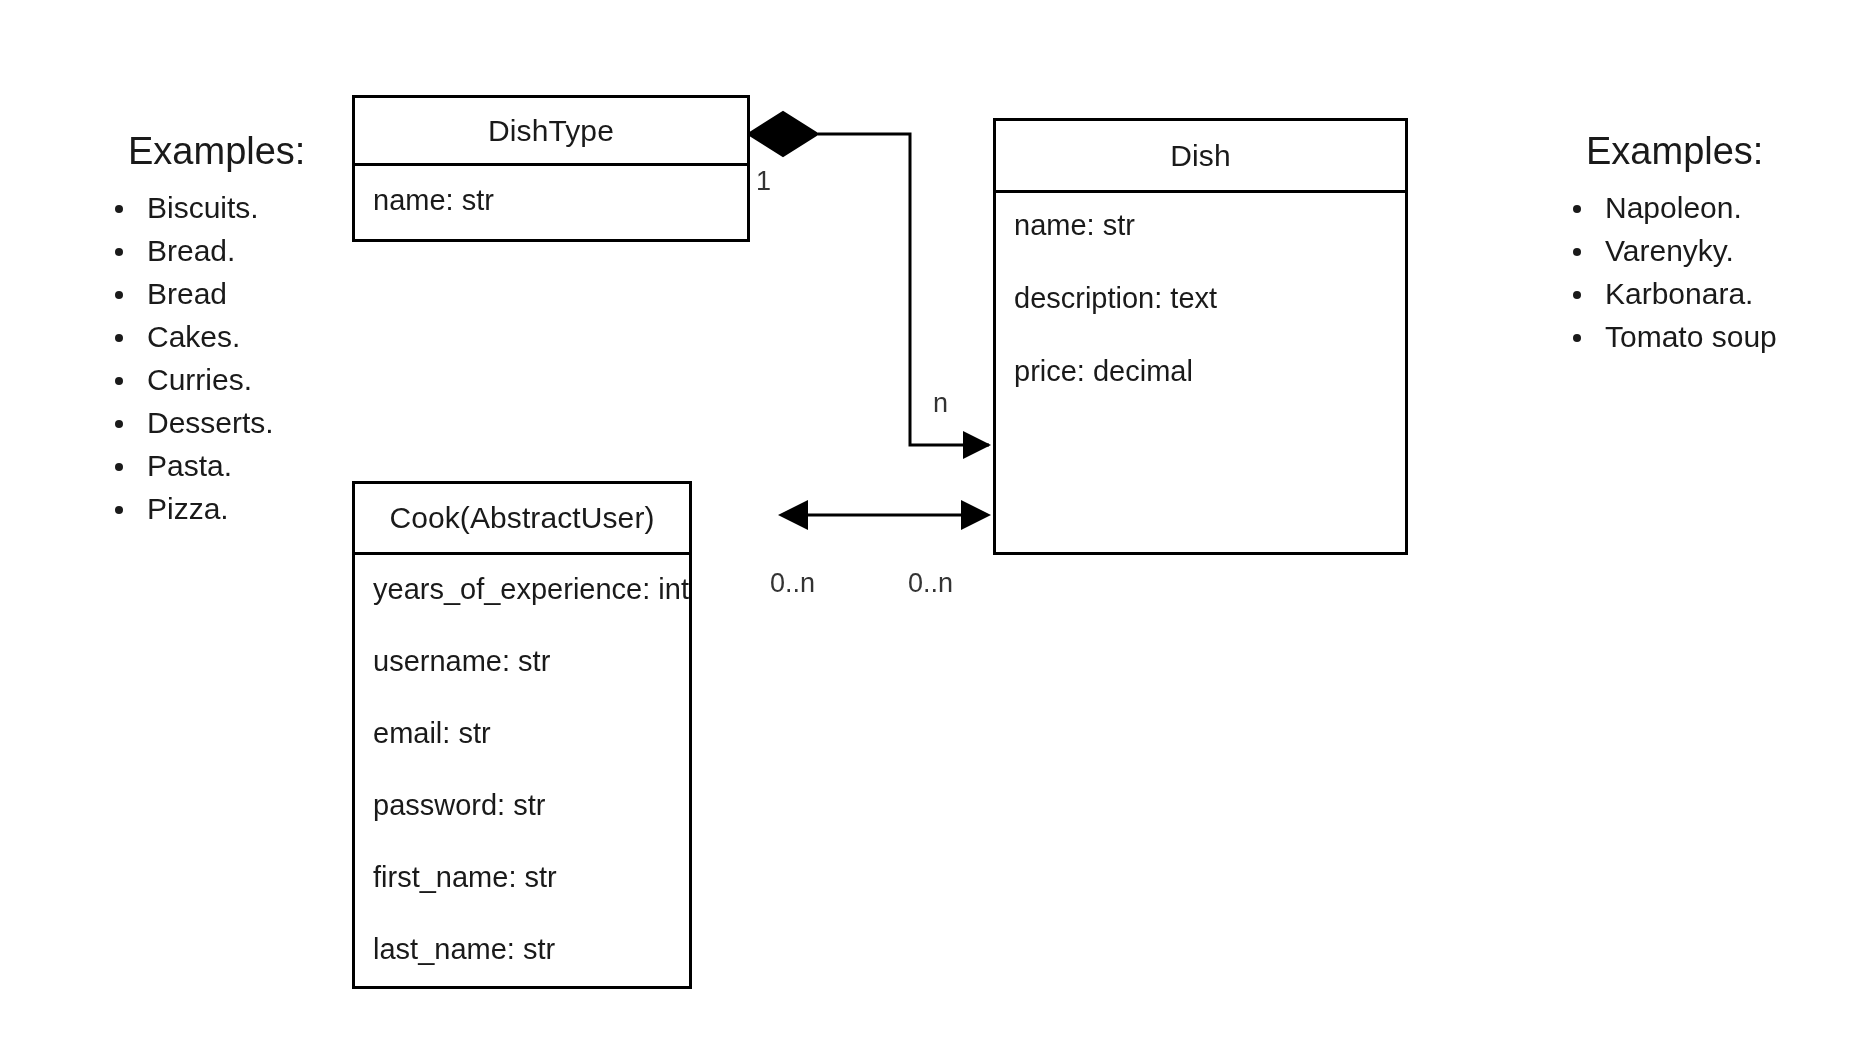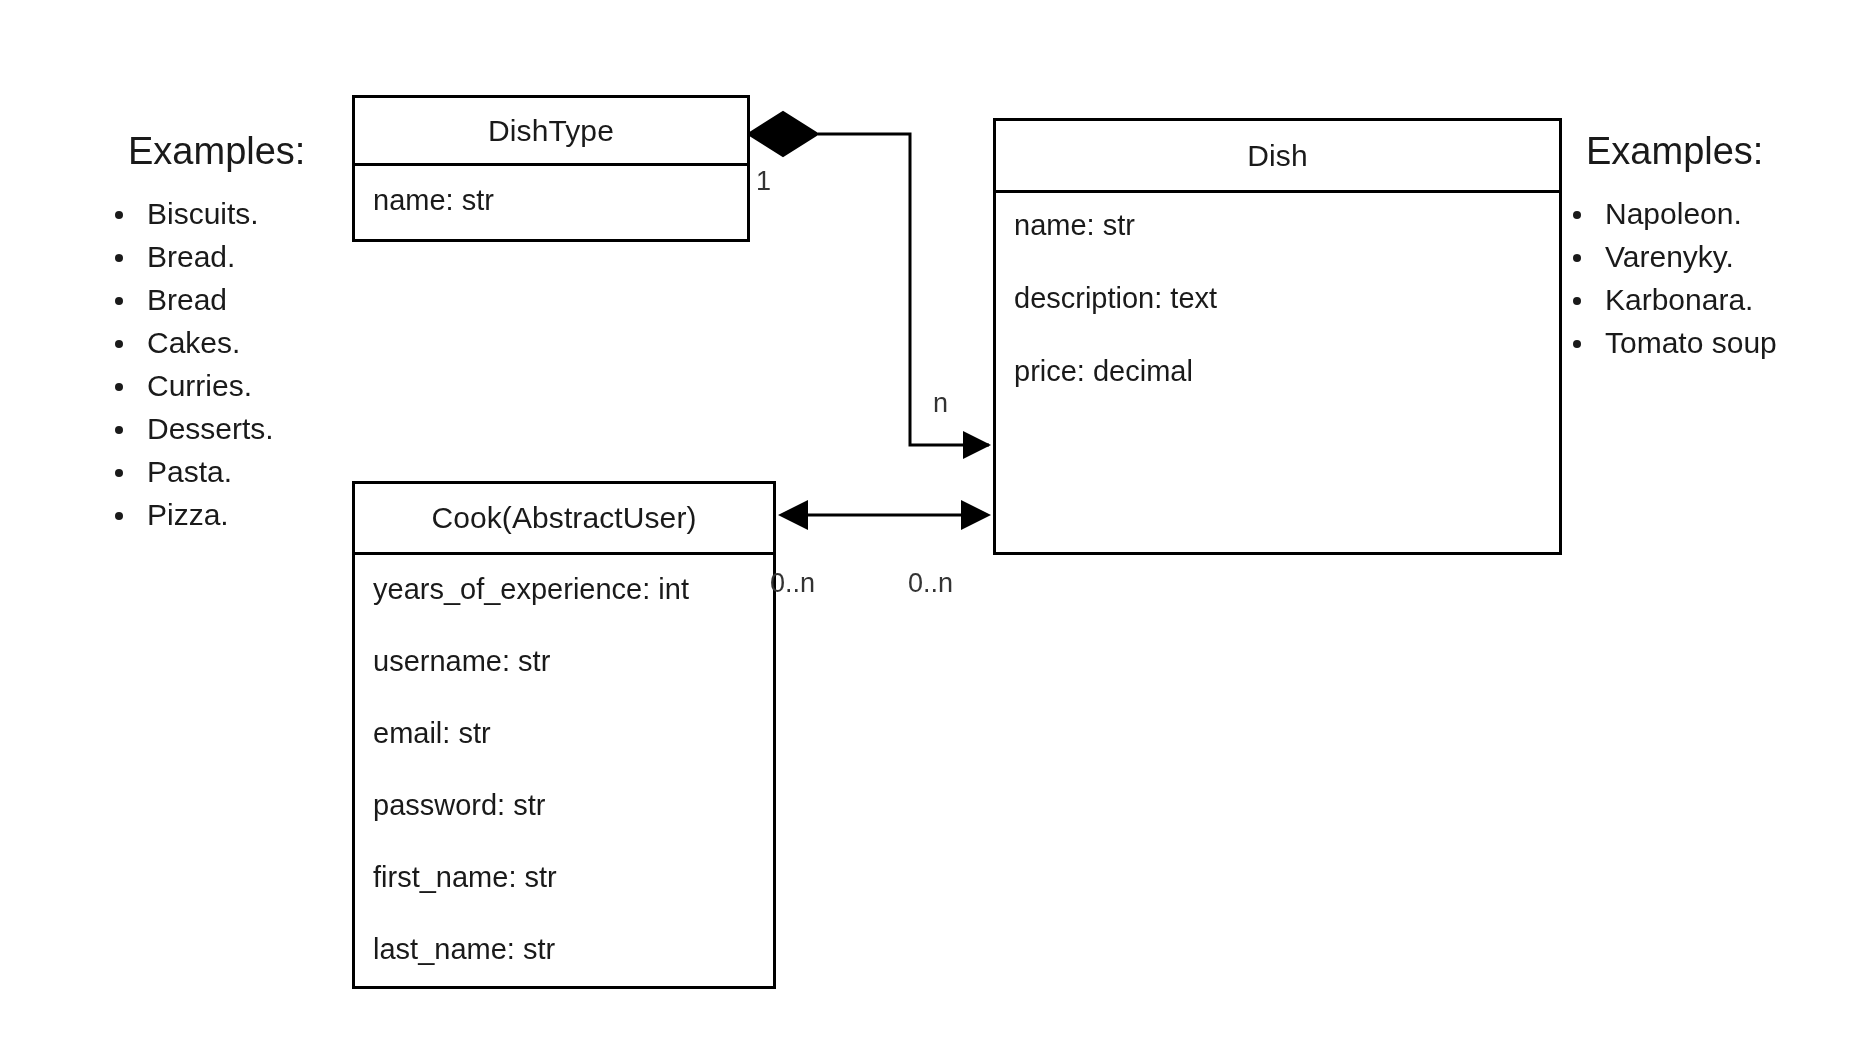--- a/index.html
+++ b/index.html
@@ -54,26 +54,26 @@
     color: #1a1a1a;
   }
 
   
   #dishtype-class { left: 352px; top: 95px; width: 398px; height: 147px; }
   #dishtype-class .uml-header { height: 68px; }
   #dishtype-class .uml-attrs { height: 76px; }
   #dishtype-class .uml-attr { top: 18px; }
 
   
-  #dish-class { left: 993px; top: 118px; width: 569px; height: 437px; }
+  #dish-class { left: 993px; top: 118px; width: 415px; height: 437px; }
   #dish-class .uml-header { height: 72px; }
   #dish-class .uml-attrs { height: 362px; }
 
   
-  #cook-class { left: 352px; top: 481px; width: 424px; height: 508px; }
+  #cook-class { left: 352px; top: 481px; width: 340px; height: 508px; }
   #cook-class .uml-header { height: 71px; }
   #cook-class .uml-attrs { height: 434px; text-align: right; }
 
   
   .connectors {
     position: absolute;
     left: 0;
     top: 0;
     width: 1868px;
     height: 1062px;
@@ -104,21 +104,21 @@
     top: 0;
     left: 0;
     font-size: 38px;
     color: #1a1a1a;
     white-space: nowrap;
     margin-left: 24px;
   }
   .examples-list {
     position: absolute;
     left: 0;
-    top: 62px;
+    top: 56px;
     margin: 0;
     padding: 0;
     list-style: none;
   }
   .examples-list li {
     position: relative;
     height: 43px;
     line-height: 43px;
     padding-left: 43px;
     font-size: 30px;

